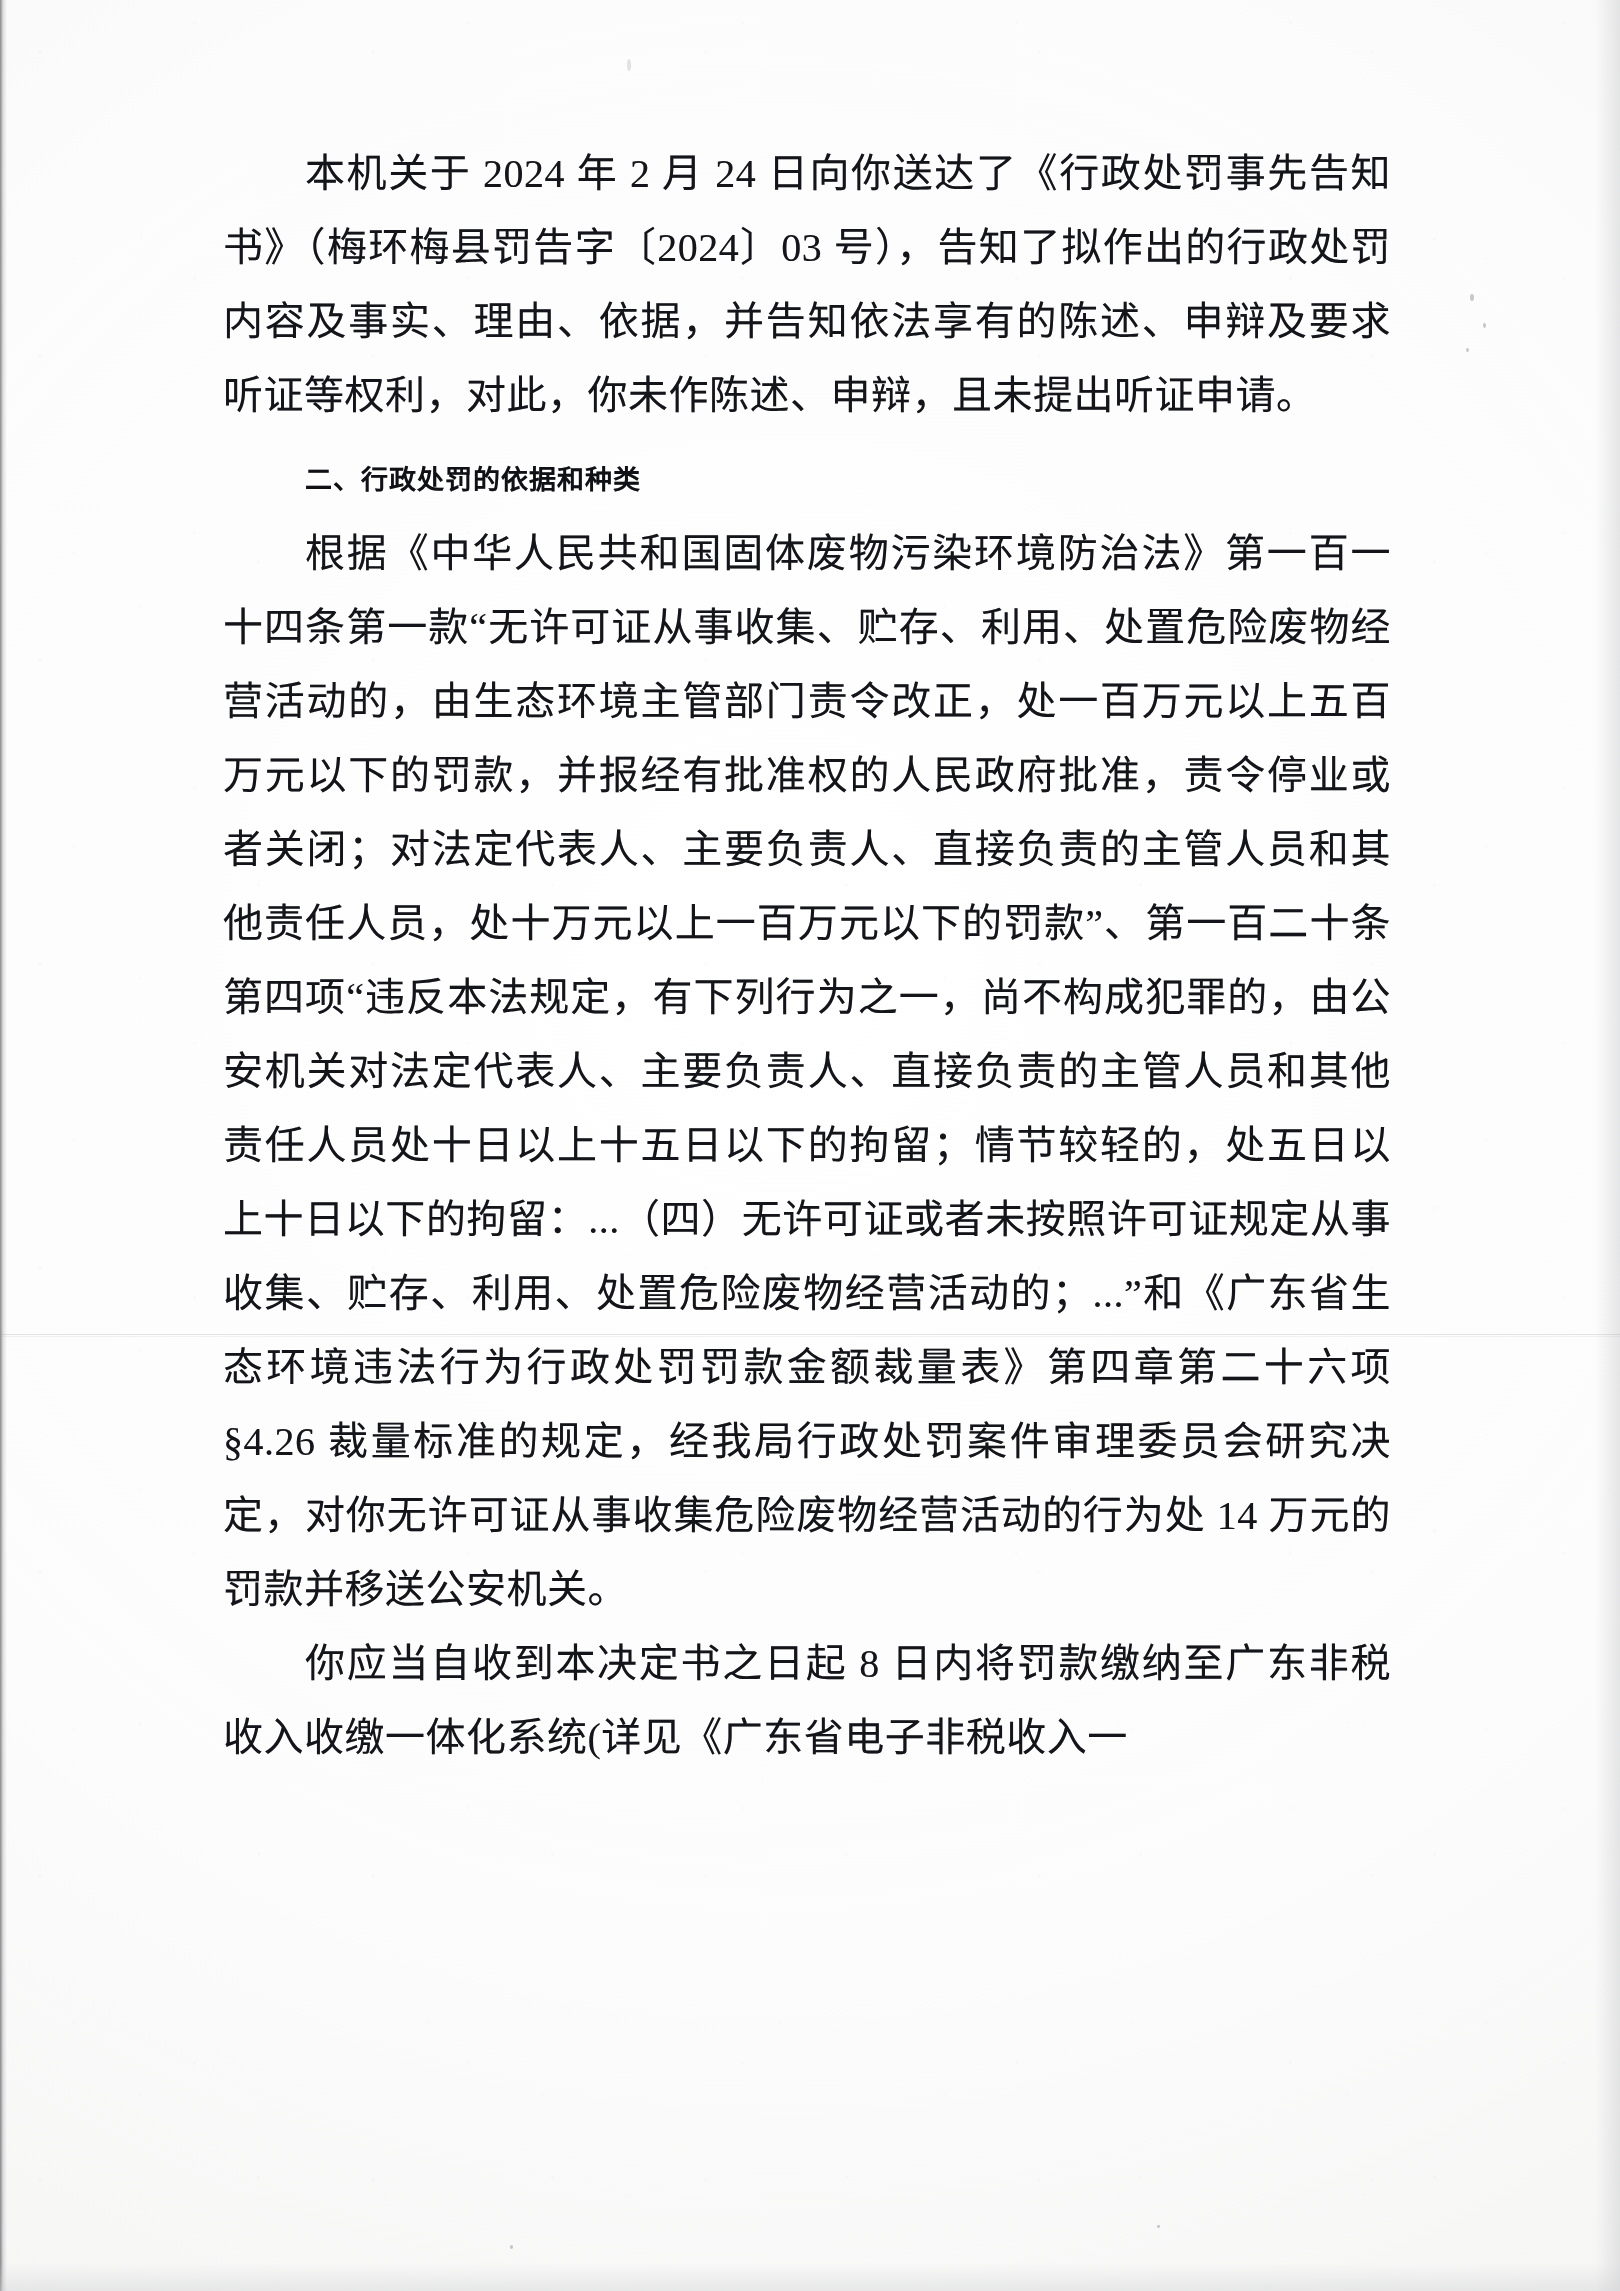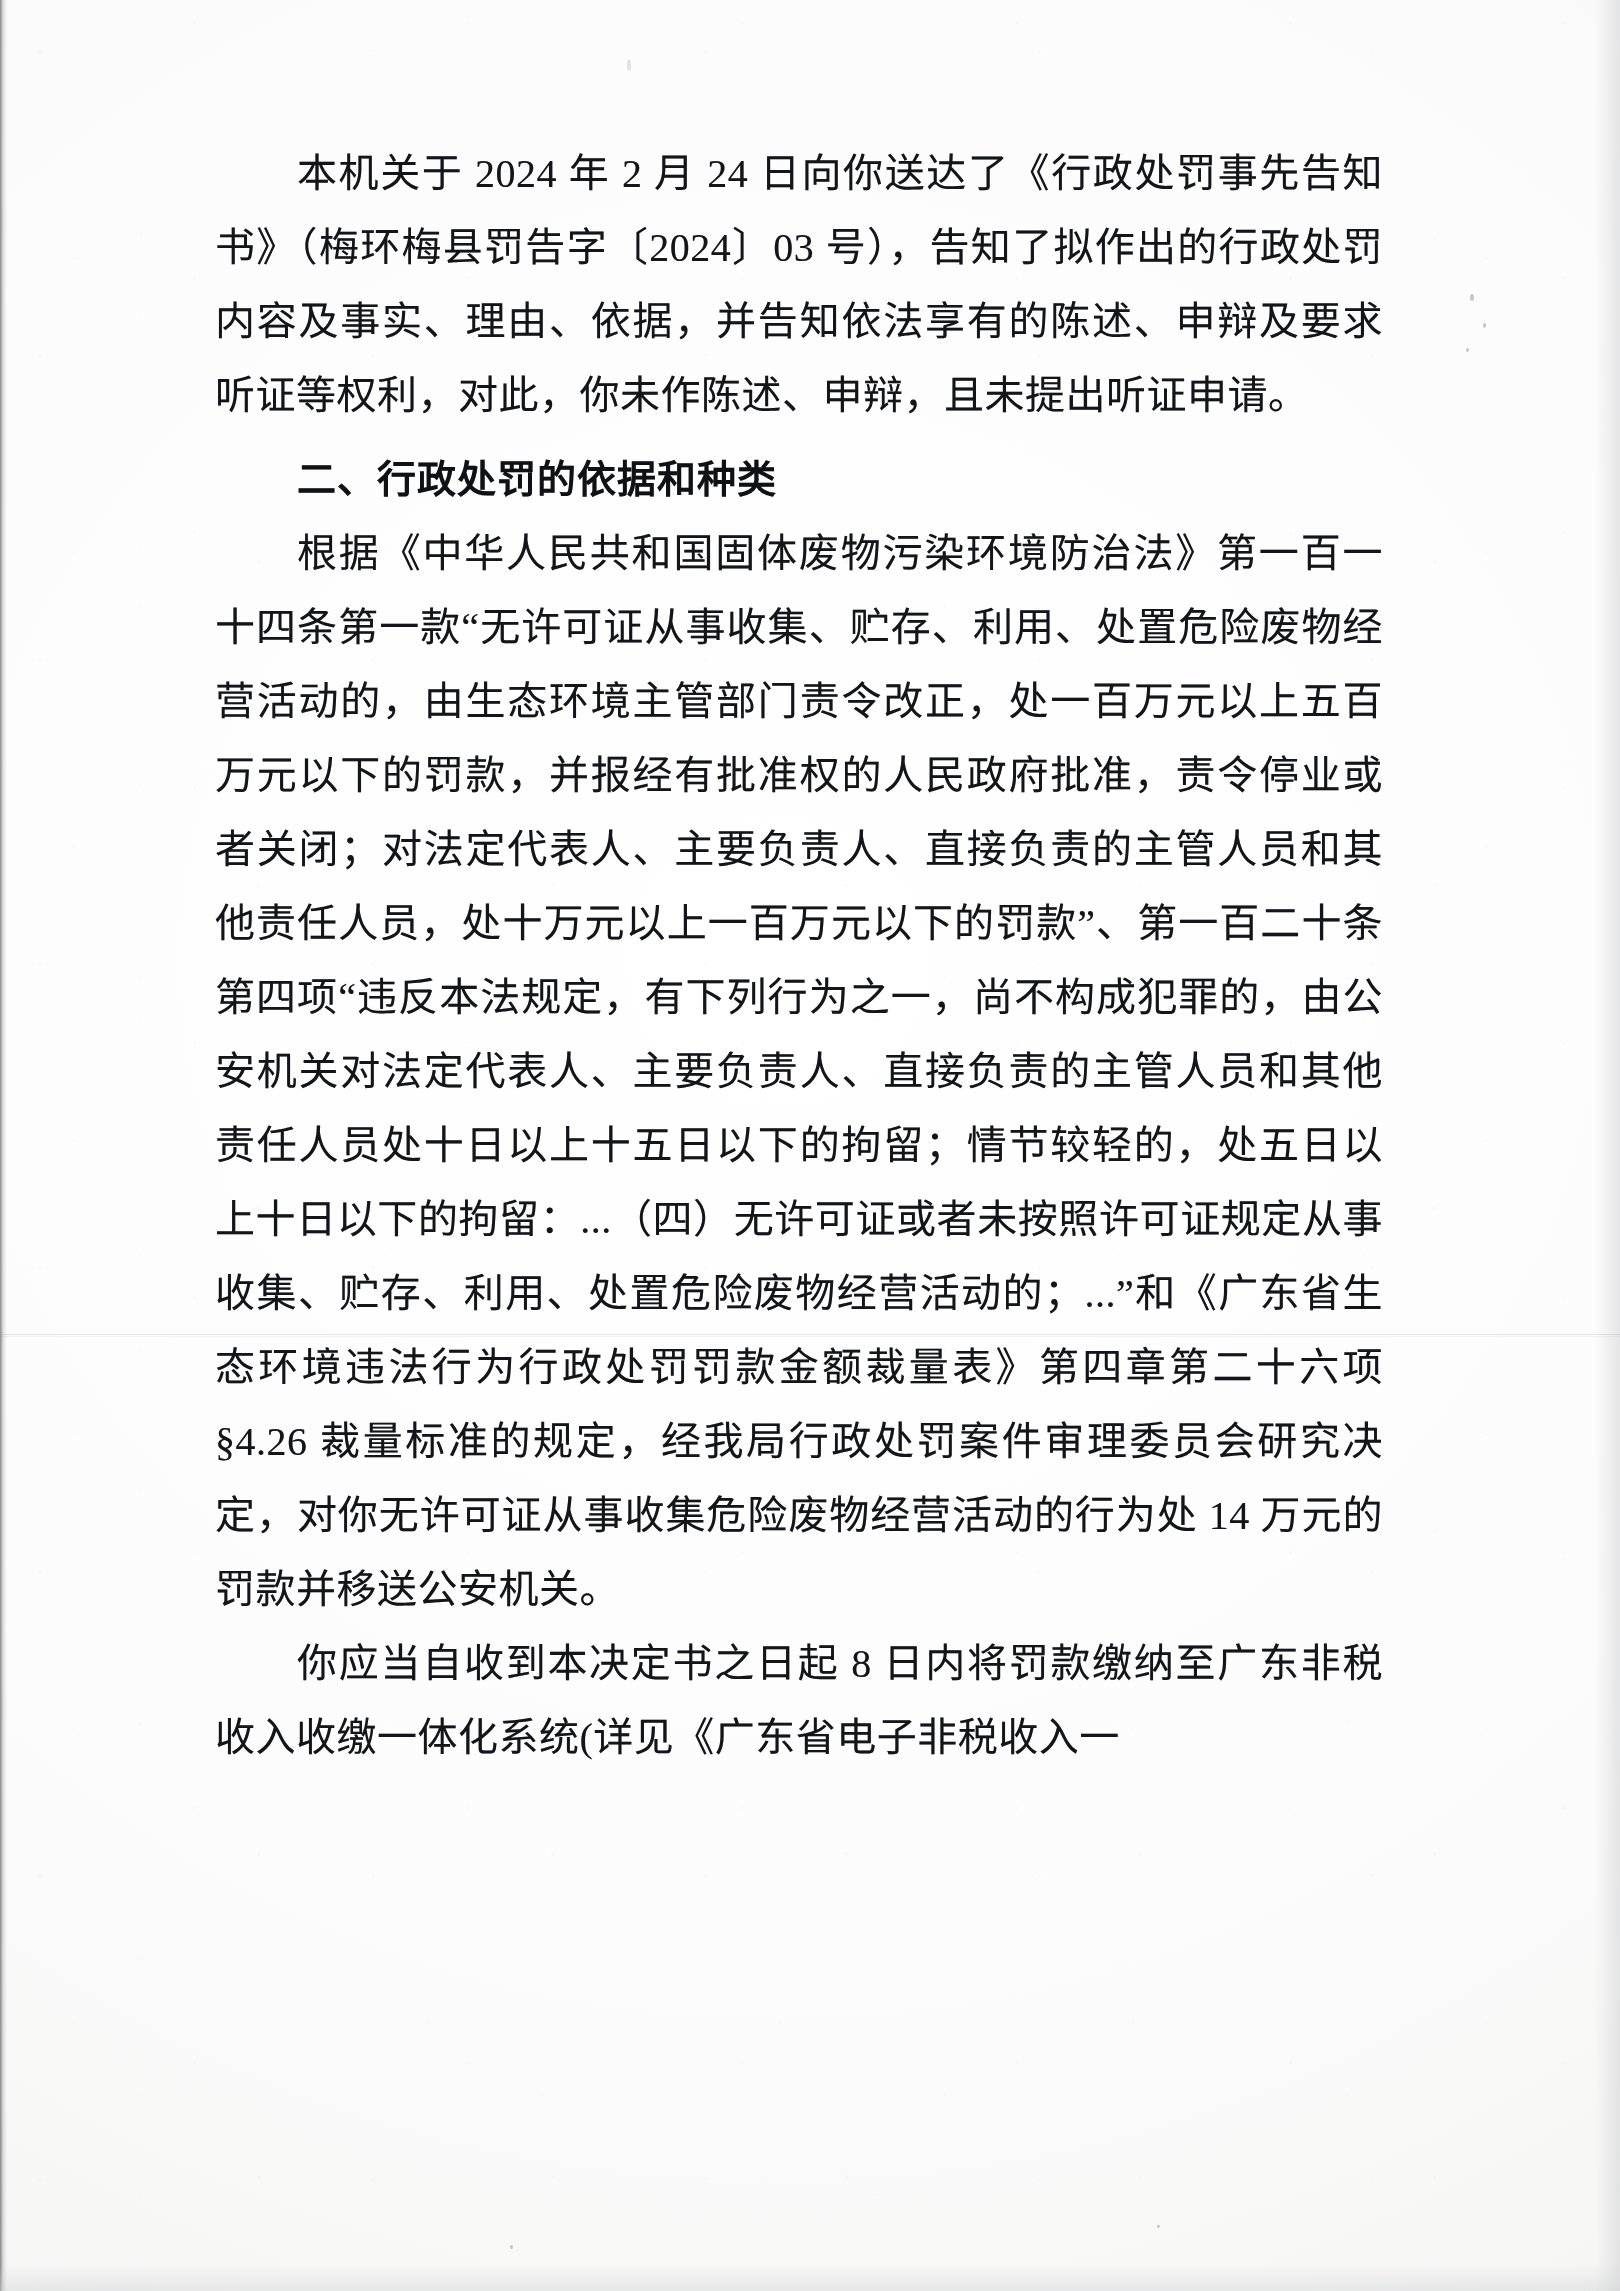--- a/index.html
+++ b/index.html
@@ -67,42 +67,42 @@
     width: 1620px;
     height: 1px;
     background: rgba(140,142,148,.22);
     pointer-events: none;
   }
   #crease-a { top: 1334px; }
   #crease-b { top: 1336px; background: rgba(140,142,148,.10); }
 
   #doc-body {
     position: absolute;
-    left: 215px;
+    left: 223px;
     top: 137px;
     width: 1168px;
   }
 
   .para {
     font-family: "Liberation Serif", "DejaVu Serif", serif;
     font-size: 40px;
     line-height: 74px;
     color: #14151a;
     letter-spacing: 0.5px;
     text-align: justify;
     text-justify: inter-character;
     margin: 0;
     -webkit-font-smoothing: antialiased;
   }
   .para.indent {
     text-indent: 82px;
   }
   .heading {
     font-family: "DejaVu Sans", "Liberation Sans", sans-serif;
-    font-size: 39px;
+    font-size: 27px;
     line-height: 74px;
     font-weight: 700;
     color: #101116;
     letter-spacing: 1px;
     text-indent: 82px;
     margin: 0;
   }
   .gap-sm { height: 9.8px; }
 
   

